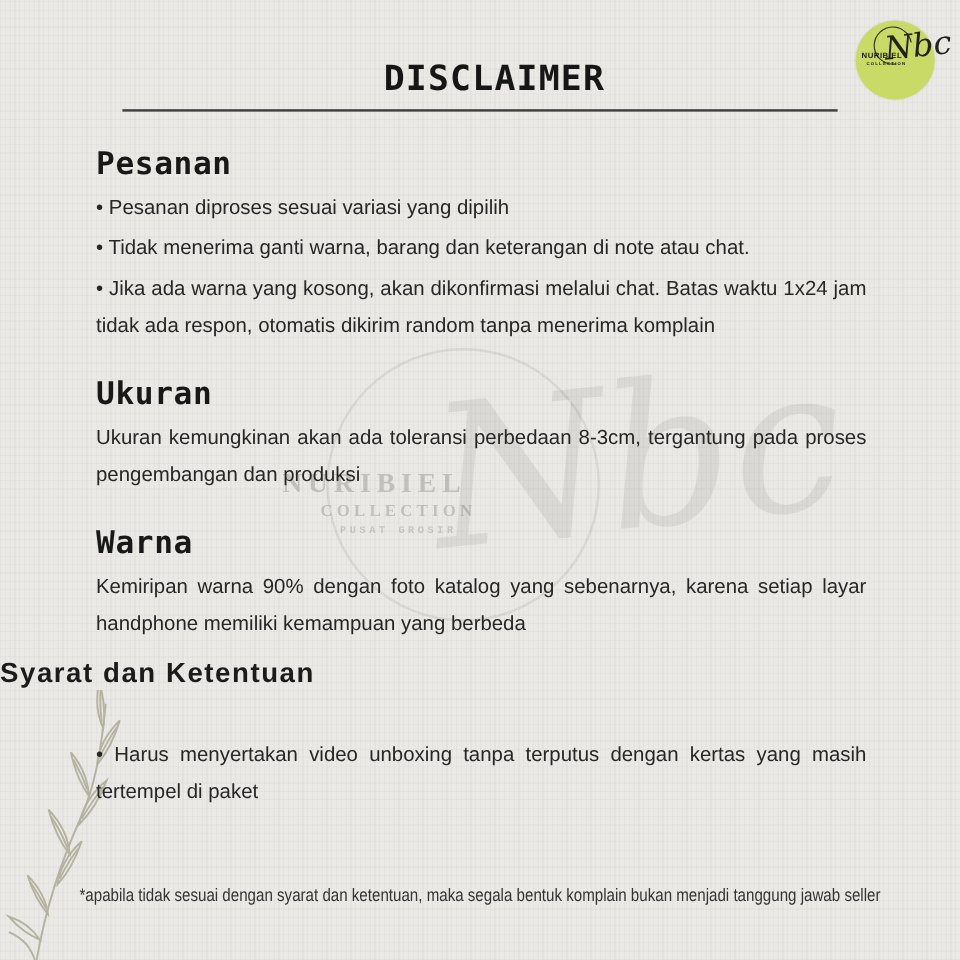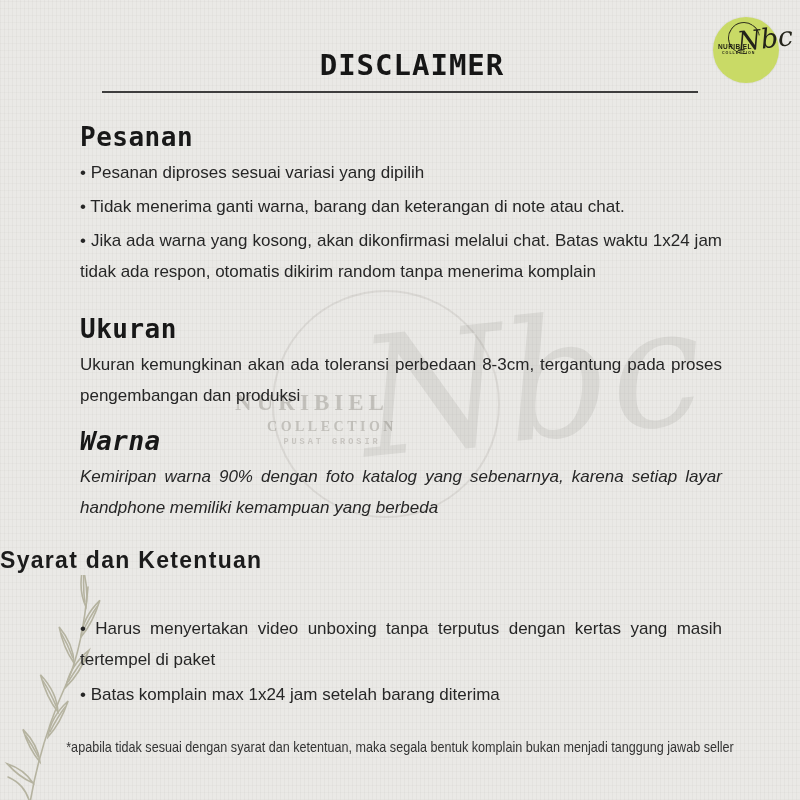--- a/index.html
+++ b/index.html
@@ -74,21 +74,21 @@
   .sec{position:absolute;left:80px;width:642px;}
   .sec h2{
     margin:0 0 7px 0;font-family:"DejaVu Sans Mono", monospace;
     font-weight:bold;font-size:26px;letter-spacing:0.5px;color:#181818;line-height:26px;
   }
   .sec p{
     margin:0 0 3px 0;font-size:17px;line-height:31px;text-align:justify;color:#262626;
   }
   .sec-pesanan{top:124px;}
   .sec-ukuran{top:316px;}
-  .sec-warna{top:428px;font-style:italic;}
+  .sec-warna{top:440px;}
   
   .terms-heading{
     position:absolute;top:546px;left:0;width:100%;text-align:left;
     font-weight:bold;font-size:23px;line-height:29px;letter-spacing:1.3px;color:#1b1b1b;
   }
   .terms-items{top:613px;}
   .terms-items p{margin-bottom:4px;}
   
   .footnote{
     position:absolute;top:738px;left:0;width:100%;text-align:center;
@@ -174,18 +174,17 @@
   <div class="sec sec-warna">
     <h2>Warna</h2>
     <p>Kemiripan warna 90% dengan foto katalog yang sebenarnya, karena setiap layar handphone memiliki kemampuan yang berbeda</p>
   </div>
 
   <div class="terms-heading">
     <div>Syarat dan Ketentuan</div>
   </div>
   <div class="sec terms-items">
     <p>• Harus menyertakan video unboxing tanpa terputus dengan kertas yang masih tertempel di paket</p>
-    <p>• Batas komplain max 1x24 jam setelah barang diterima</p>
   </div>
 
   <div class="footnote">*apabila tidak sesuai dengan syarat dan ketentuan, maka segala bentuk komplain bukan menjadi tanggung jawab seller</div>
 
 </div>
 
 </body></html>

